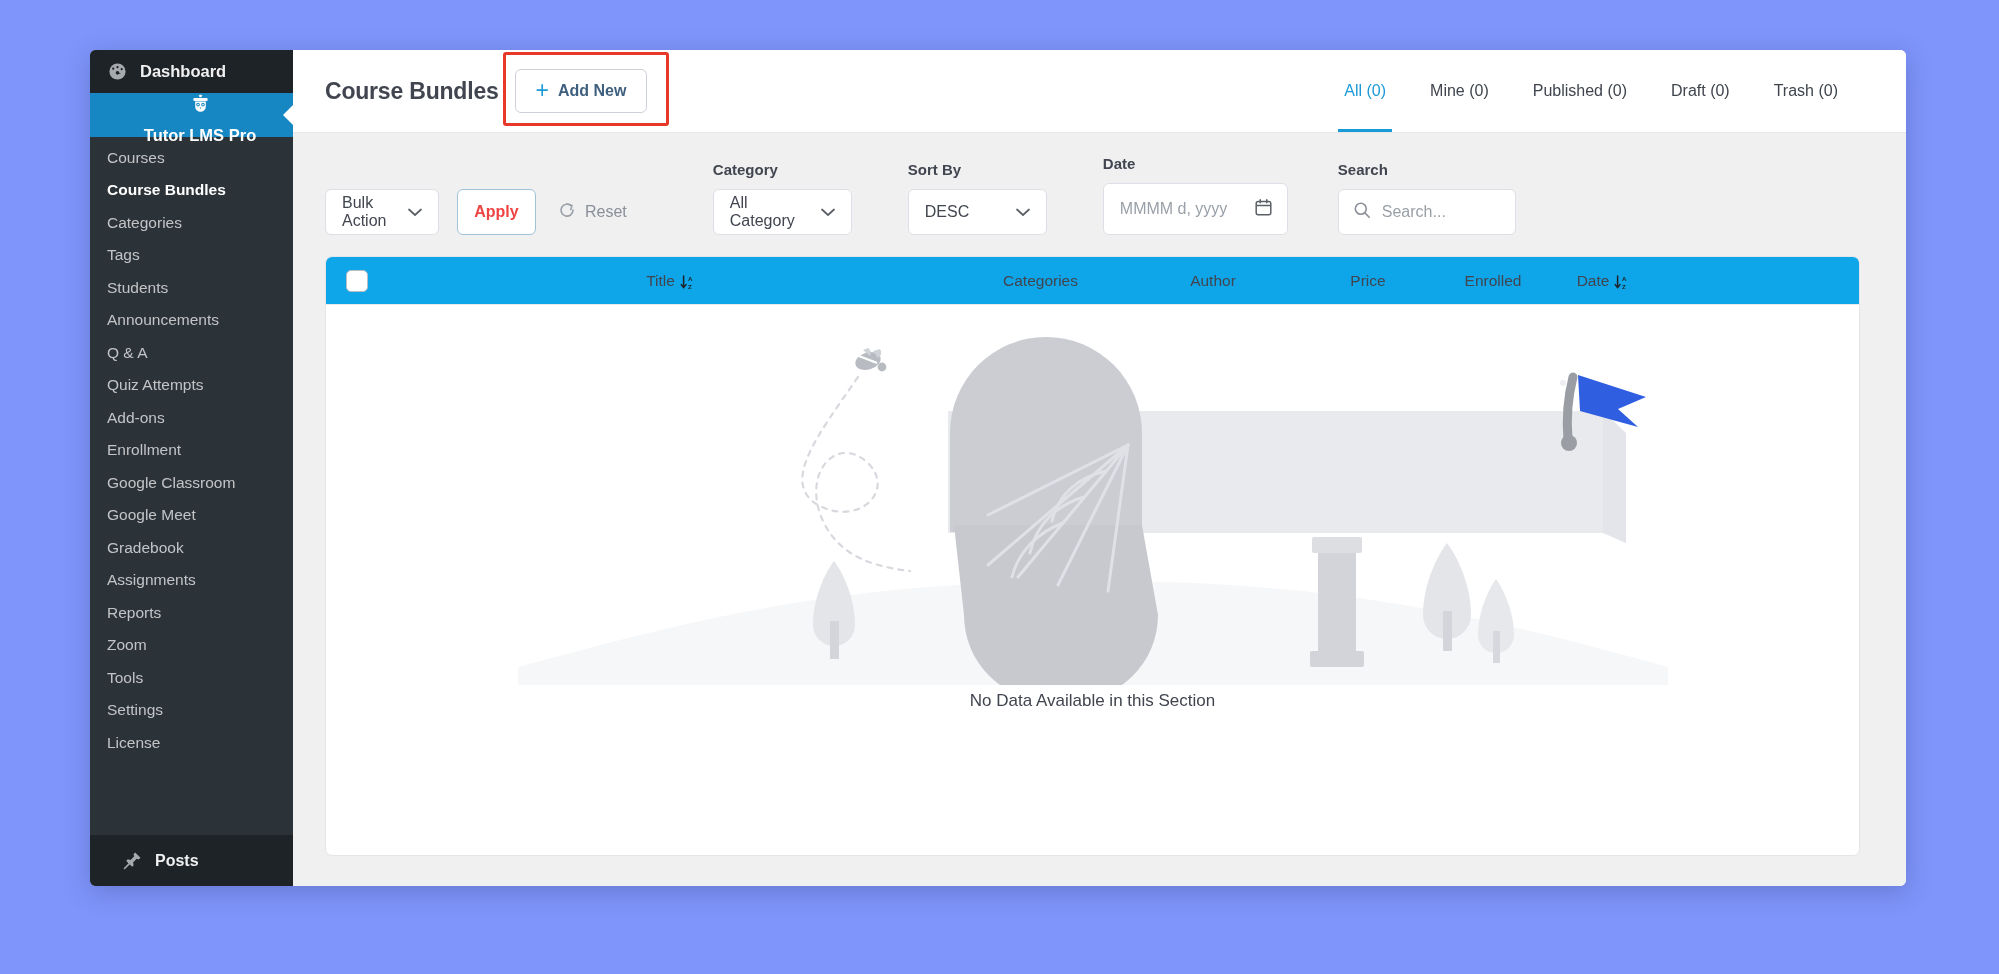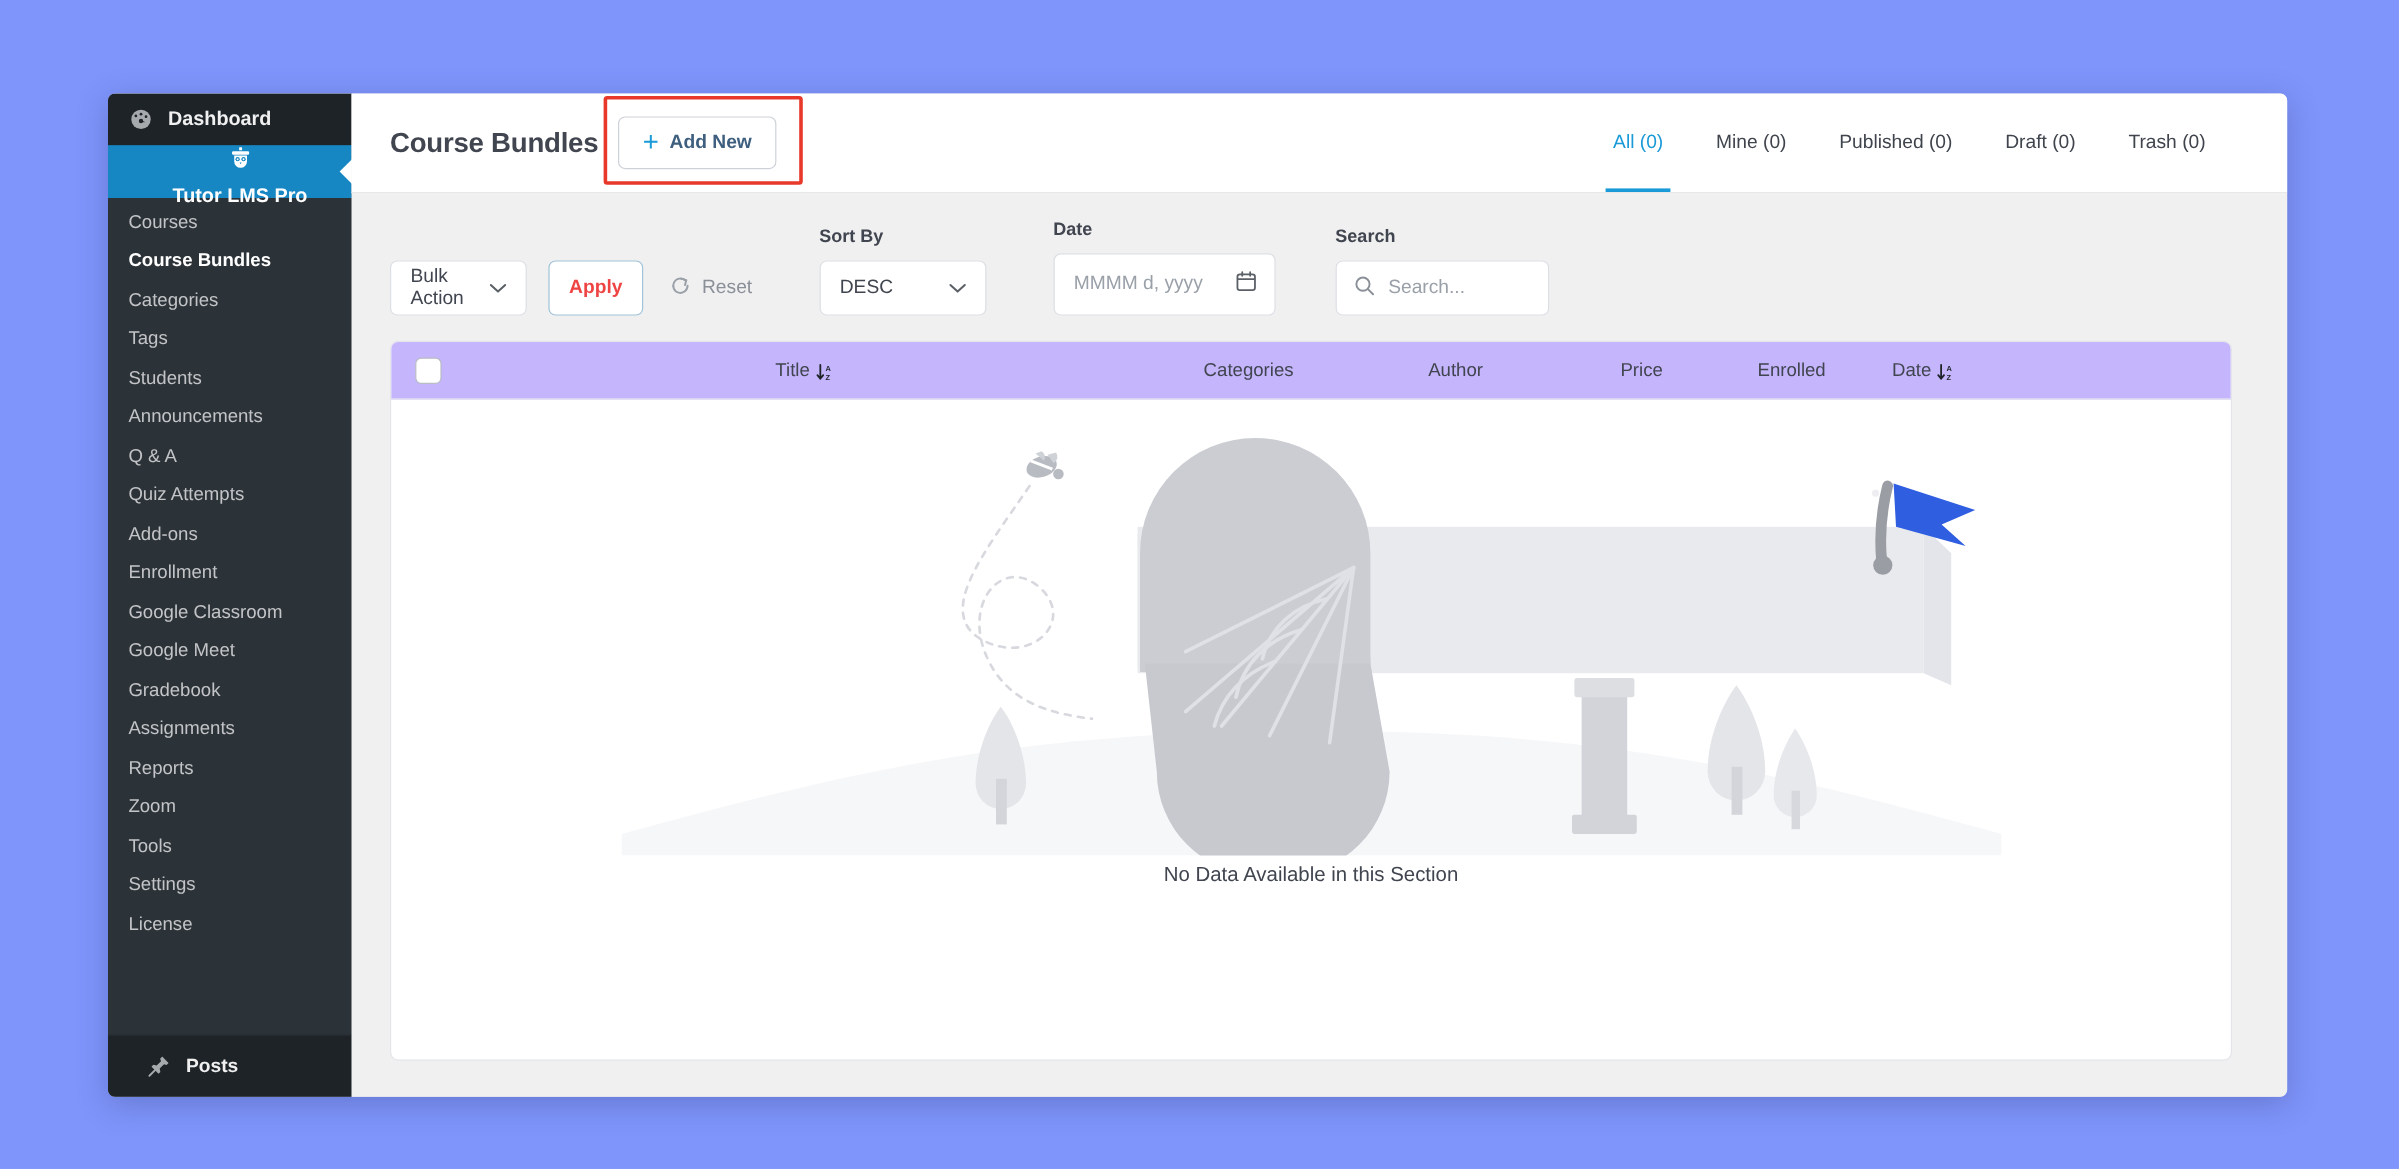--- a/index.html
+++ b/index.html
@@ -7,21 +7,21 @@
     margin: 0; padding: 0;
     width: 1999px; height: 974px;
     overflow: hidden;
     background: #7f95fb;
     font-family: "Liberation Sans", sans-serif;
   }
 
   
   #app-window {
     position: absolute;
-    left: 90px; top: 78px;
+    left: 90px; top: 50px;
     width: 1816px; height: 836px;
     background: #f0f0f1;
     border-radius: 6px;
     box-shadow: 0 6px 26px rgba(30,40,90,.25);
     overflow: hidden;
     display: flex;
   }
 
   
   #sidebar {
@@ -300,21 +300,21 @@
     border: 1px solid #e3e5e8;
     border-radius: 7px;
     flex: 1 1 auto;
     display: flex;
     flex-direction: column;
     overflow: hidden;
     margin-bottom: 30px;
   }
   #table-head {
     height: 48px;
-    background: #c4b5fd;
+    background: #0ea5e9;
     border-bottom: 1px solid #e8eaec;
     display: flex;
     align-items: center;
     padding: 0 0 0 0;
     flex: 0 0 48px;
   }
   .th {
     font-size: 15.5px;
     color: #41454f;
     display: flex;
@@ -482,20 +482,31 @@
           <span>
             <svg width="18" height="18" viewBox="0 0 18 18">
               <path d="M15 9 A6 6 0 1 1 13 4.6" stroke="#9aa0a8" stroke-width="1.6" fill="none" stroke-linecap="round"></path>
               <path d="M9.6 3.2 L14 4.4 L12.8 8.6" stroke="#9aa0a8" stroke-width="1.6" fill="none" stroke-linecap="round" stroke-linejoin="round"></path>
             </svg>
           </span>
           <span>Reset</span>
         </button>
       </div>
 
+      <div class="field-group" id="category-group">
+        <div class="field-label">Category</div>
+        <div class="select-box" id="category-box">
+          <span>All Category</span>
+          <span class="chev">
+            <svg width="14" height="9" viewBox="0 0 14 9">
+                <path d="M1 1.5 L7 7 L13 1.5" stroke="#5b6067" stroke-width="1.7" fill="none" stroke-linecap="round" stroke-linejoin="round"></path>
+              </svg>
+          </span>
+        </div>
+      </div>
 
       <div class="field-group" id="sort-group">
         <div class="field-label">Sort By</div>
         <div class="select-box" id="sort-box">
           <span>DESC</span>
           <span class="chev">
             <svg width="14" height="9" viewBox="0 0 14 9">
                 <path d="M1 1.5 L7 7 L13 1.5" stroke="#5b6067" stroke-width="1.7" fill="none" stroke-linecap="round" stroke-linejoin="round"></path>
               </svg>
           </span>

